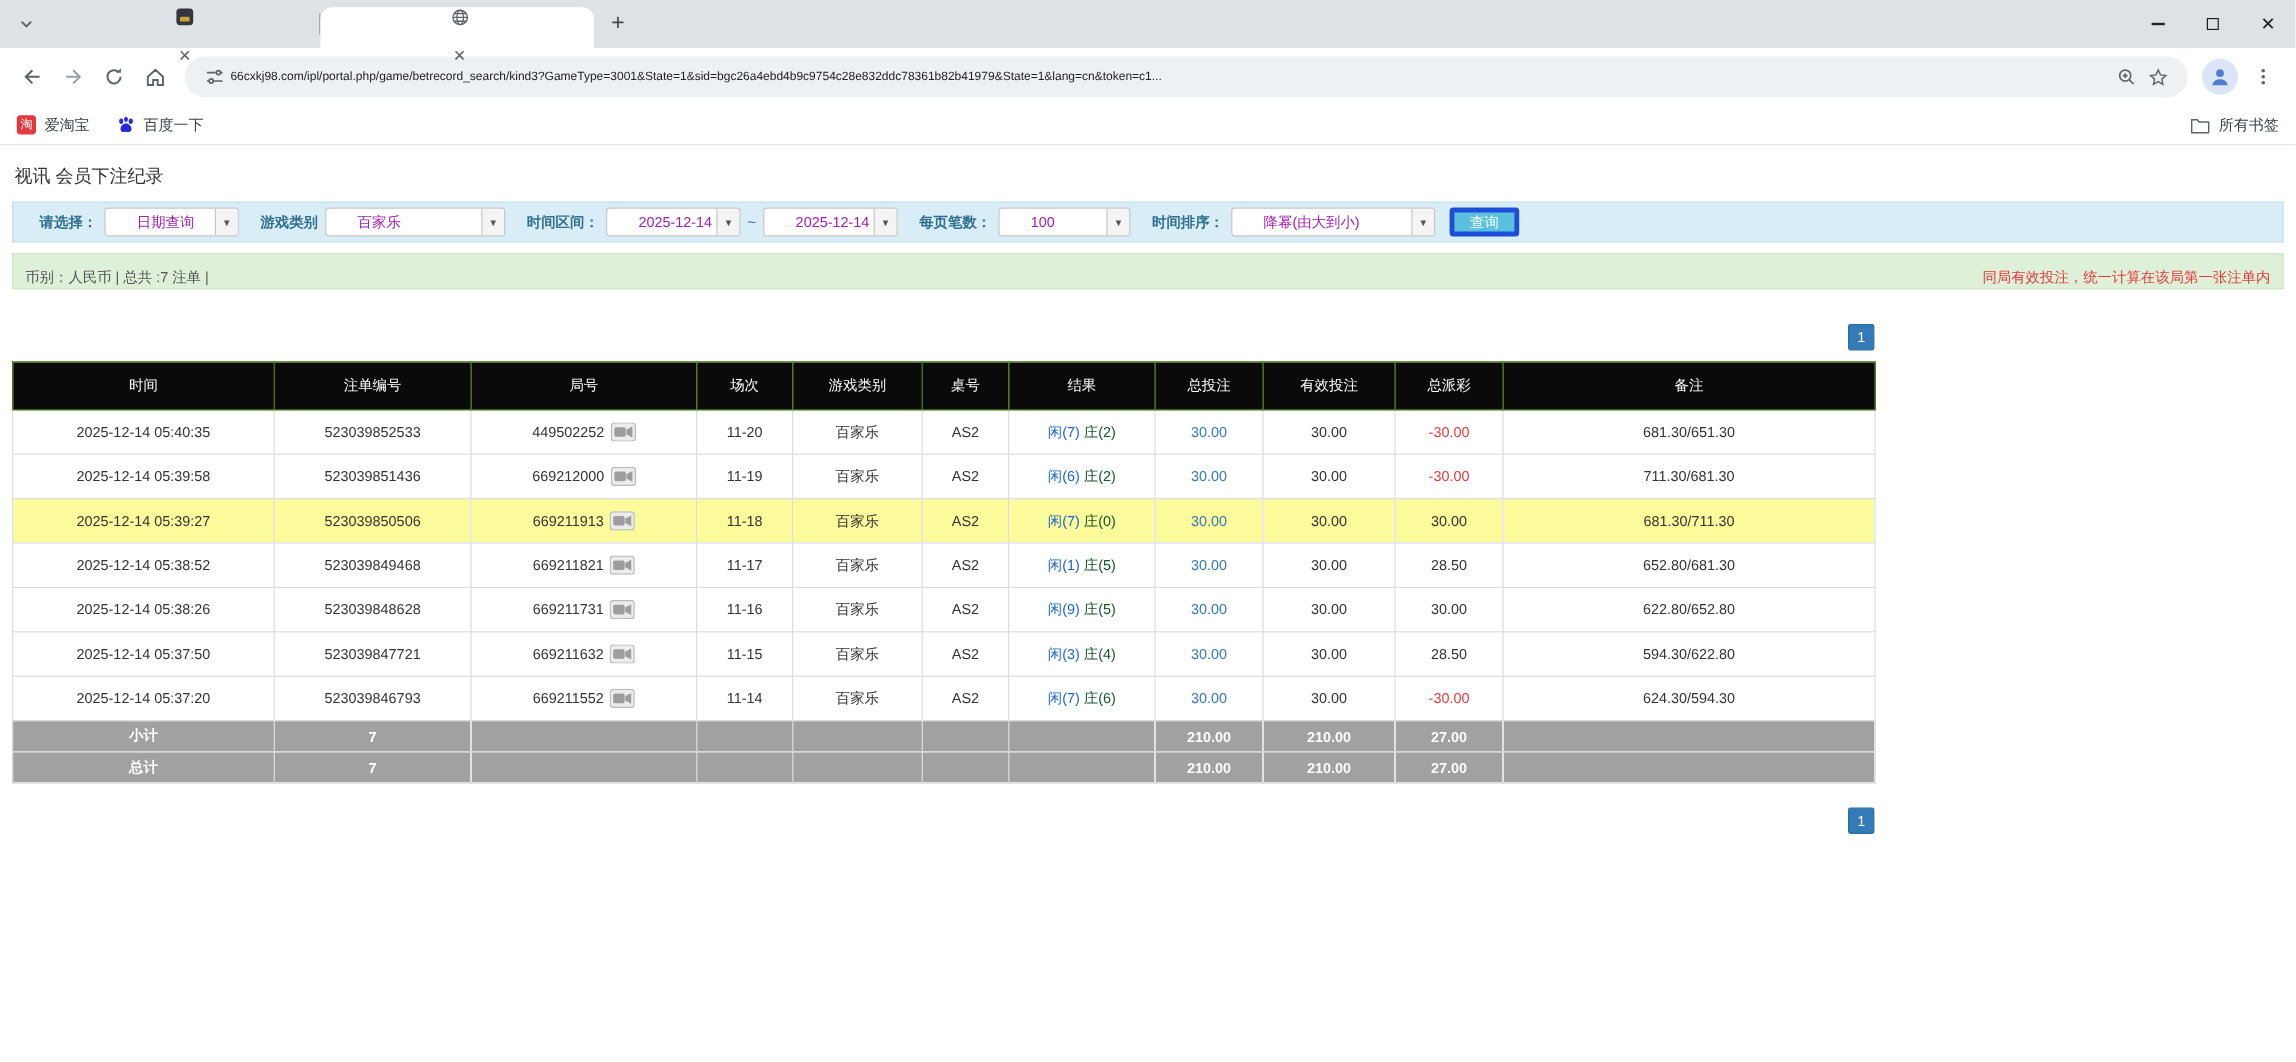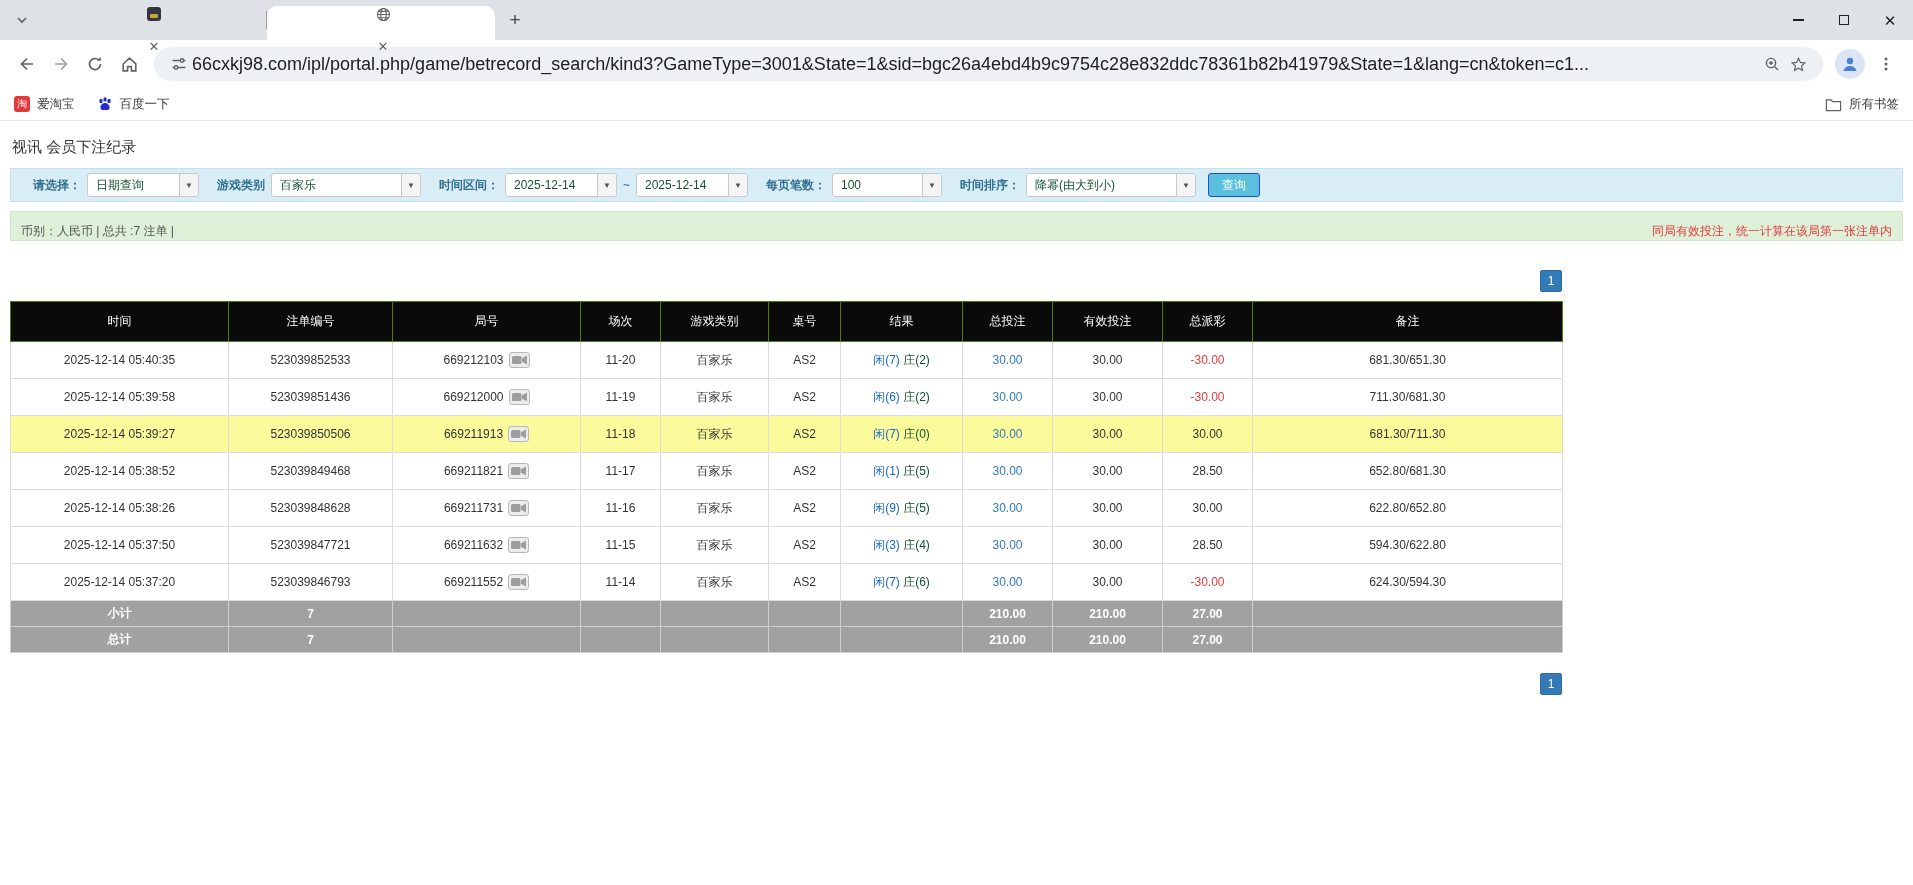--- a/index.html
+++ b/index.html
@@ -18,41 +18,41 @@
   .newtab-btn { width:28px; height:28px; margin-left:6px; align-self:center; display:flex; align-items:center; justify-content:center; font-size:19px; color:#444746; cursor:pointer; }
   .win-controls { position:absolute; right:0; top:0; height:40px; display:flex; }
   .win-btn { width:46px; height:100%; display:flex; align-items:center; justify-content:center; color:#202124; cursor:pointer; }
   .ic-min { width:11px; height:1.4px; background:#202124; display:block; }
   .ic-max { width:10px; height:10px; border:1.4px solid #202124; display:block; }
   .ic-close { font-size:15px; line-height:1; }
 
   .navbar { height:48px; background:#fff; display:flex; align-items:center; padding:0 10px; }
   .nav-btn { width:34px; height:34px; border-radius:50%; display:flex; align-items:center; justify-content:center; flex:none; cursor:pointer; }
   .omnibox { flex:1; height:34px; background:#eef1f4; border-radius:17px; display:flex; align-items:center; padding:0 12px; margin:0 8px; min-width:0; }
-  .omnibox .url { flex:1; font-size:18px; color:#202124; white-space:nowrap; overflow:hidden; }
+  .omnibox .url { flex:1; font-size:10px; color:#202124; white-space:nowrap; overflow:hidden; }
   .omni-ic { width:26px; height:26px; display:flex; align-items:center; justify-content:center; flex:none; cursor:pointer; }
   .avatar-btn { width:30px; height:30px; border-radius:50%; background:#dbe5f5; display:flex; align-items:center; justify-content:center; margin:0 4px; cursor:pointer; }
 
   .bookmarks { height:33px; background:#fff; border-bottom:1px solid #e4e6e8; display:flex; align-items:center; padding:0 14px; gap:22px; font-size:12.5px; color:#3c4043; }
   .bookmark { display:flex; align-items:center; gap:7px; cursor:pointer; }
   .bm-spacer { flex:1; }
   .bm-ico-red { width:16px; height:16px; border-radius:3px; background:#e4393c; color:#fff; font-size:10px; display:flex; align-items:center; justify-content:center; }
 
   
   .page-title { font-size:15px; color:#333; padding:17px 0 11px 12px; font-weight:400; }
 
   .filterbar { margin:0 10px; background:#d9edf7; border:1px solid #c4e0ef; height:34px; display:flex; align-items:center; gap:6px; font-size:12px; padding:0 10px; }
   .flabel { color:#31708f; font-weight:bold; white-space:nowrap;margin-left:12px; }
   .combo { background:#fff; border:1px solid #c8c8c8; height:24px; display:flex; align-items:stretch; border-radius:3px; overflow:hidden; cursor:pointer; }
-  .combo .val { display:flex; align-items:center; padding:0 8px; font-size:12px; color:#14532d; flex:1; white-space:nowrap; overflow:hidden; }
+  .combo .val { display:flex; align-items:center; padding:0 26px; font-size:12px; color:#a21caf; flex:1; white-space:nowrap; overflow:hidden; }
   .combo .arrow { width:19px; border-left:1px solid #c8c8c8; display:flex; align-items:center; justify-content:center; color:#555; font-size:8px; background:#f4f4f4; }
   .c-datequery { width:112px; } .c-game { width:150px; } .c-date { width:112px;justify-content:flex-end; }
   .c-pagesize { width:110px; } .c-sort { width:170px; }
   .tilde { color:#31708f; }
-  .search-btn { background:#5bc0de; color:#fff; border:1px solid #1d4ed8; height:24px; padding:0 13px; border-radius:3px; font-size:12px; margin-left:6px; cursor:pointer; }
+  .search-btn { background:#5bc0de; color:#fff; border:4px solid #1d4ed8; height:24px; padding:0 13px; border-radius:3px; font-size:12px; margin-left:6px; cursor:pointer; }
 
   .infobar { margin:9px 10px 0; background:#dff0d8; border:1px solid #d2e6c5; height:30px; display:flex; align-items:flex-end; justify-content:space-between; padding:0 10px; font-size:12px; }
   .infobar .left { color:#555; }
   .infobar .right { color:#e4393c; }
 
   .pager { width:1552px; margin-left:10px; display:flex; justify-content:flex-end; }
   .pager.top { margin-top:29px; margin-bottom:9px; }
   .pager.bottom { margin-top:20px; }
   .pg { min-width:22px; height:22px; background:#337ab7; border:1px solid #2e6da4; color:#fff; font-size:12px; display:flex; align-items:center; justify-content:center; border-radius:2px; cursor:pointer; }
 
@@ -278,21 +278,21 @@
         <th>有效投注</th>
         <th>总派彩</th>
         <th>备注</th>
       </tr>
     </thead>
     <tbody>
         <tr>
           <td>2025-12-14 05:40:35</td>
           <td>523039852533</td>
           <td><span class="roundwrap">
-              <span>669212103</span>
+              <span>449502252</span>
               <span class="cam">
                 <svg width="21" height="16" viewBox="0 0 21 16">
                   <rect x="0.5" y="0.5" width="20" height="15" rx="2.5" fill="#ececec" stroke="#b8b8b8"></rect>
                   <rect x="3" y="4" width="9.5" height="8" rx="1.5" fill="#9d9d9d"></rect>
                   <path d="M13 6.2l5-2.7v9l-5-2.7z" fill="#9d9d9d"></path>
                 </svg>
               </span>
             </span></td>
           <td>11-20</td>
           <td>百家乐</td>

